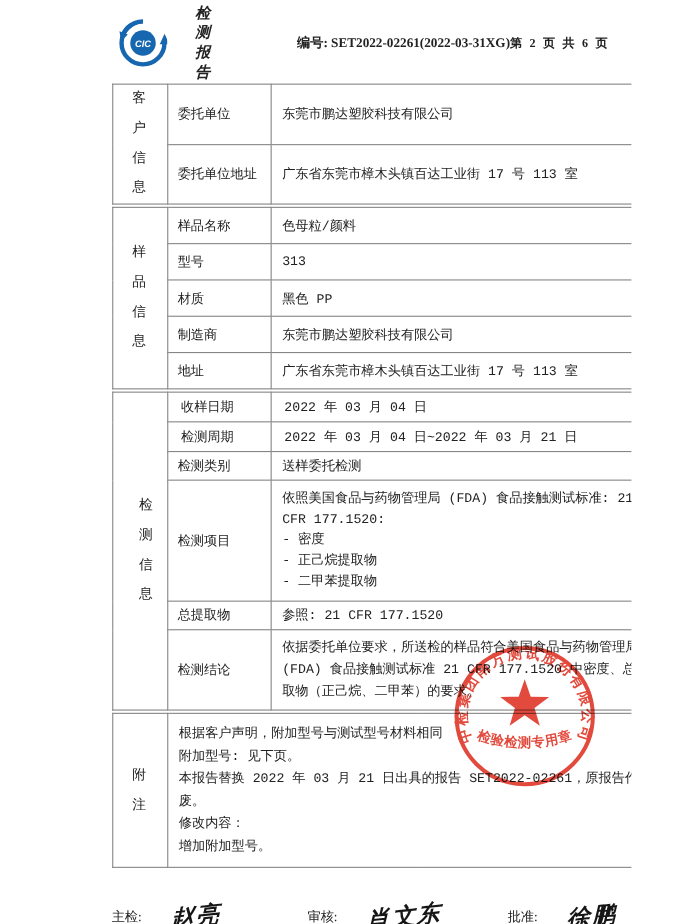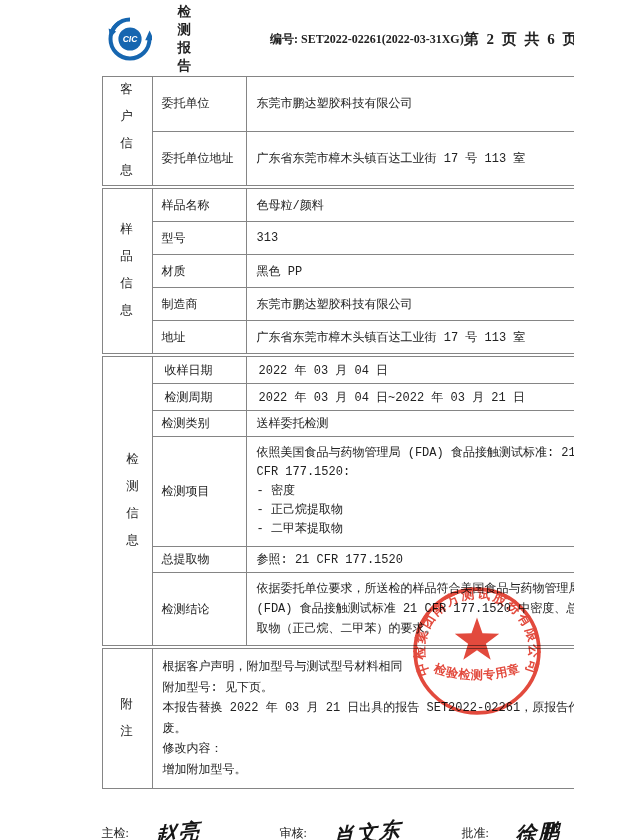--- a/index.html
+++ b/index.html
@@ -6,23 +6,23 @@
   html,body { background:#ffffff; }
   .page {
     position:relative; width:530px; height:840px; margin:0 auto;
     background:#ffffff; overflow:hidden;
     font-family:"Liberation Serif","DejaVu Serif",serif;
     color:#222; font-size:12px;
   }
   
   .hdr { display:flex; align-items:center; padding:16px 54px 0 64px; height:62px; }
   .logo-wrap { width:44px; height:44px; flex:0 0 auto; }
-  .report-title { font-weight:bold; font-size:13.5px; margin-left:26px; letter-spacing:1px; }
+  .report-title { font-weight:bold; font-size:13.5px; margin-left:26px; letter-spacing:1px;font-style:italic; }
   .report-no { font-weight:bold; font-size:12px; margin-left:78px; white-space:nowrap; }
-  .page-info { font-weight:bold; font-size:15px; margin-left:auto; white-space:nowrap; letter-spacing:2px;text-align:right; }
+  .page-info { font-weight:bold; font-size:11px; margin-left:auto; white-space:nowrap; letter-spacing:2px;text-align:right; }
   
   .tables { margin:14px 0 0 58px; width:505px; }
   table.sec-table { border-collapse:collapse; table-layout:fixed; width:505px; margin-bottom:2px; }
   table.sec-table td { border:1px solid #858585; vertical-align:middle;font-family:Liberation Mono, monospace; }
   td.sec  { width:50px; text-align:center; font-size:12.5px; }
   td.sec .seclabel { display:inline-block; width:2em; line-height:27px; letter-spacing:1px; }
   td.lbl  { width:94px; padding-left:9px; font-size:12px; }
   td.val  { padding-left:10px; padding-right:8px; font-size:12px; }
   .r35 td { height:35px; }
   .r33 td { height:33px; }

